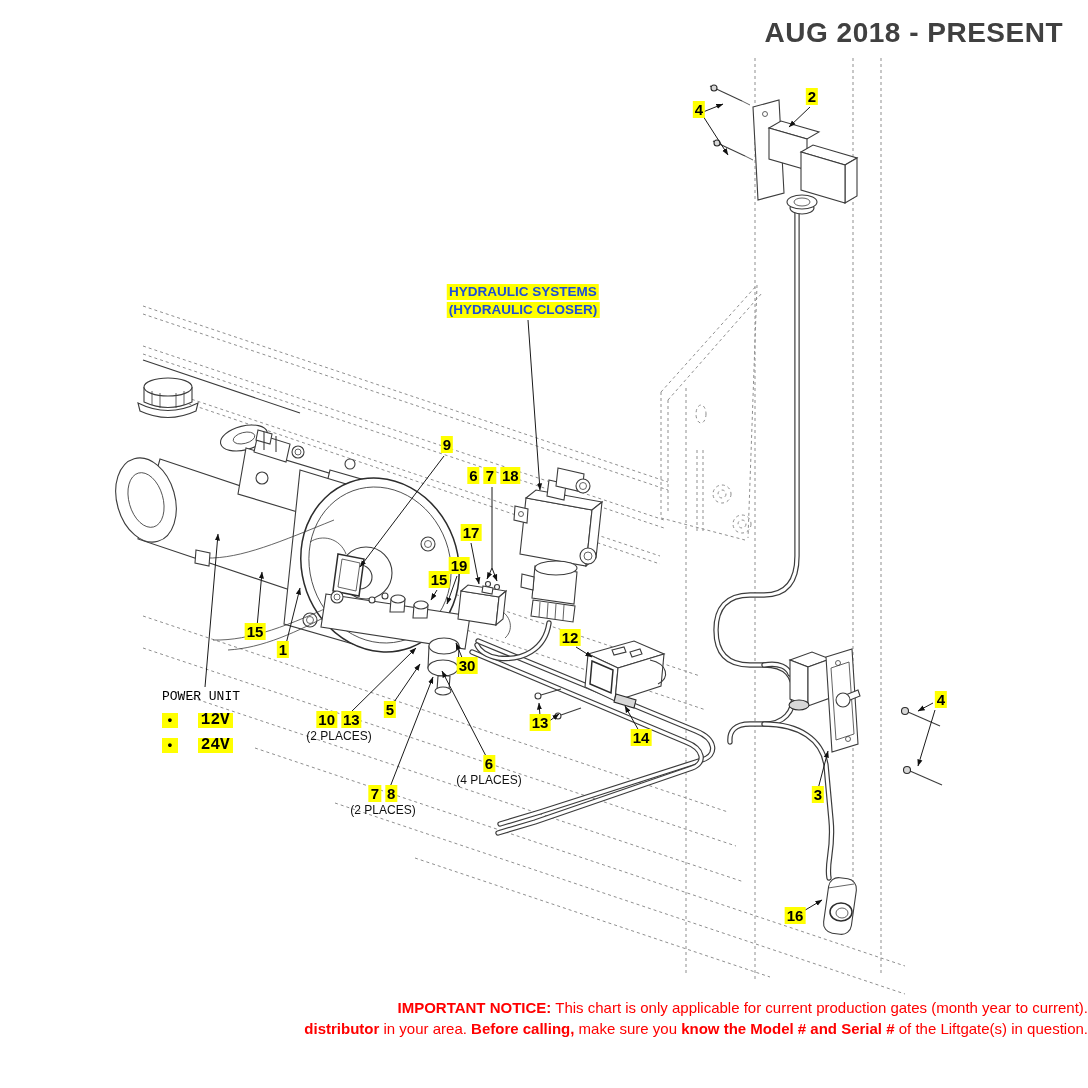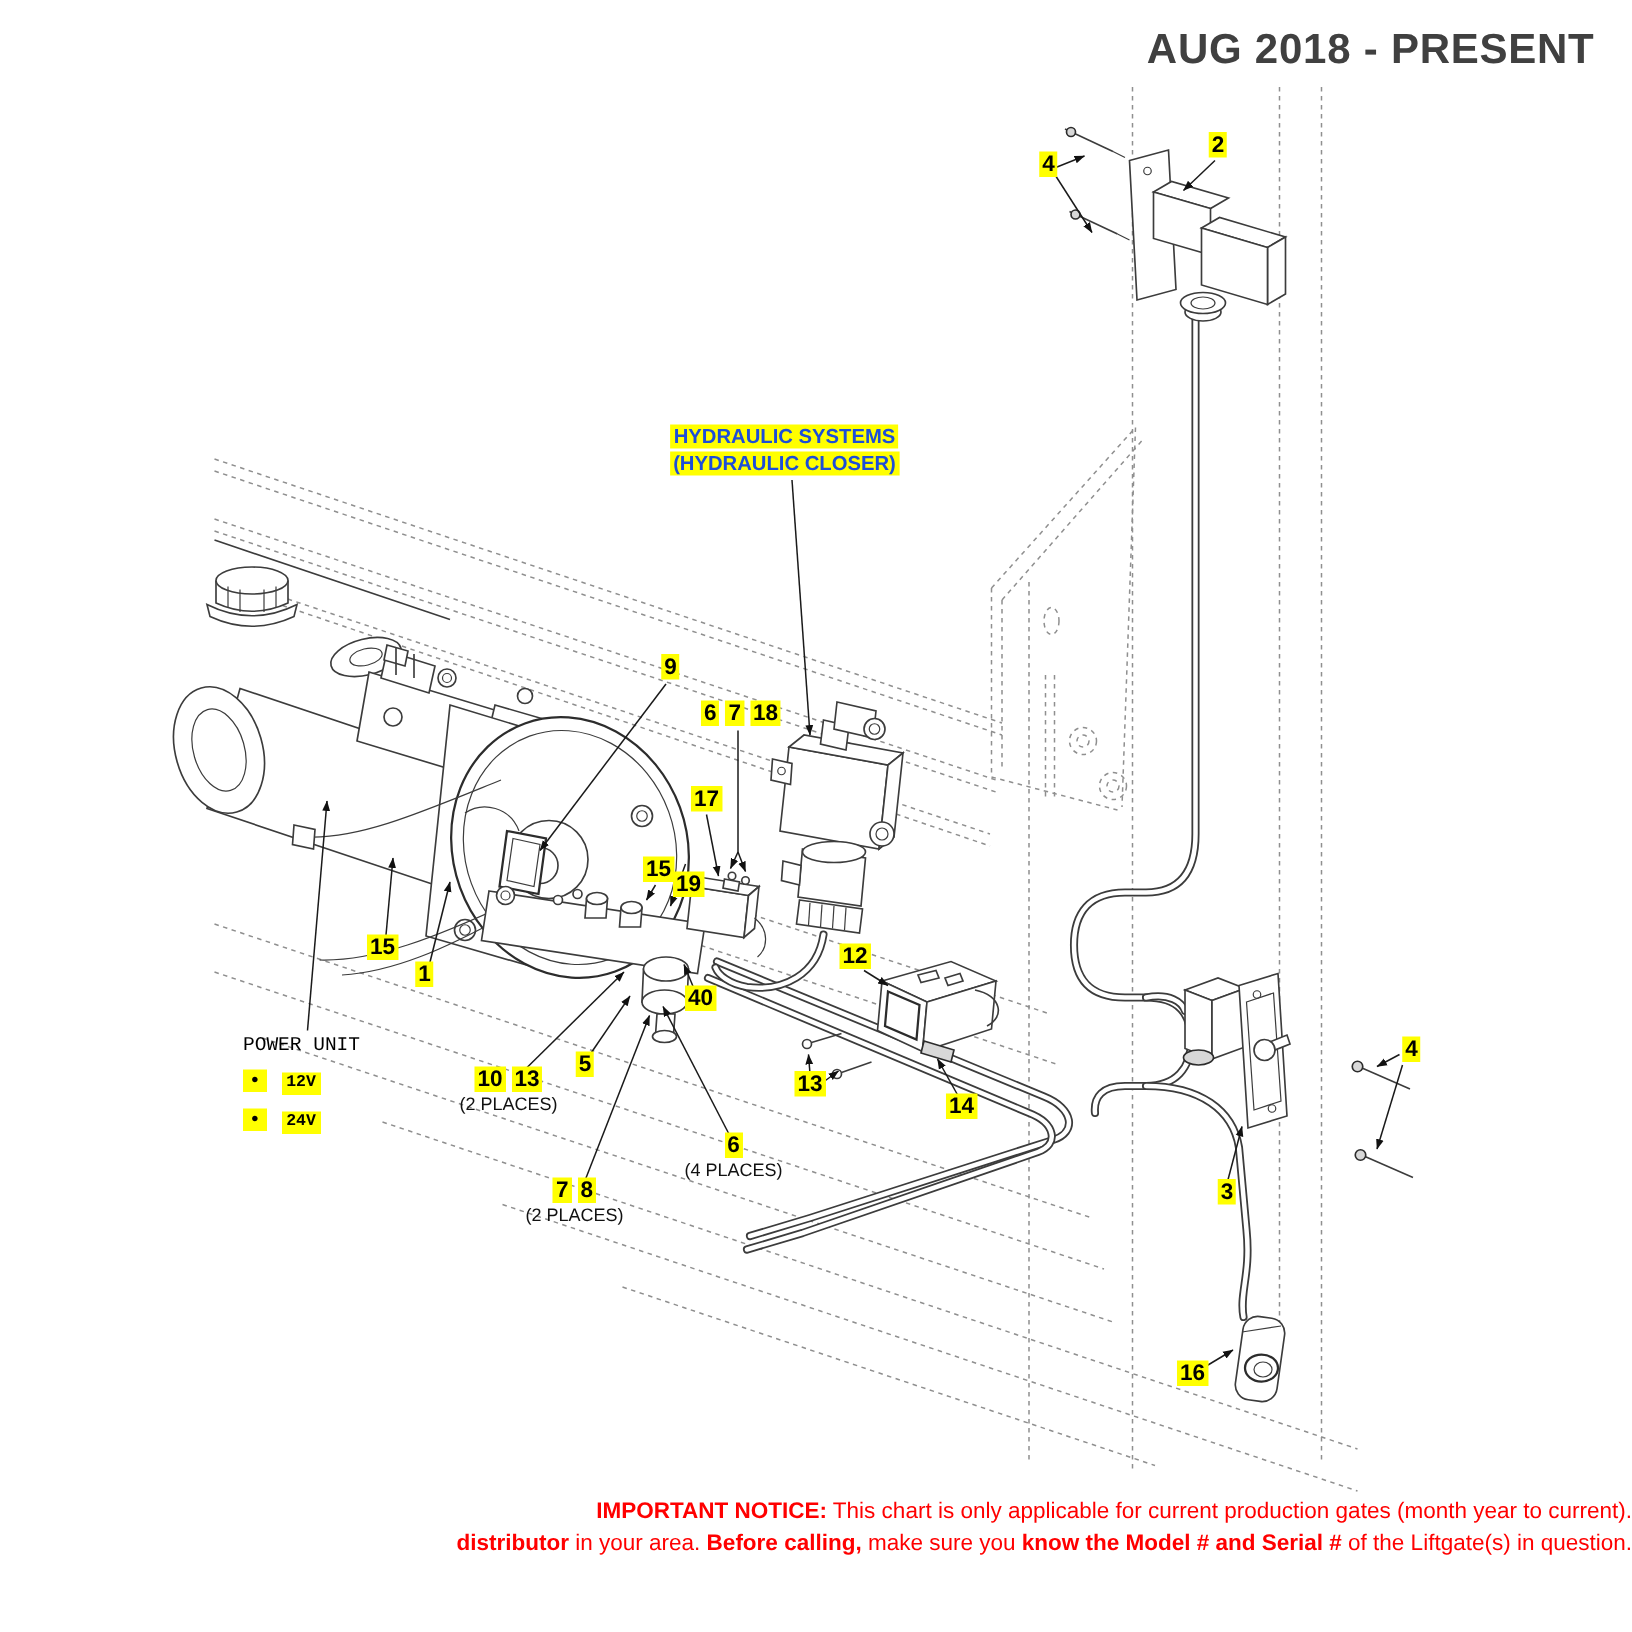--- a/index.html
+++ b/index.html
@@ -27,21 +27,21 @@
   .hydlabel{position:absolute;left:523px;top:282px;transform:translateX(-50%);
             text-align:center;z-index:5;white-space:nowrap;}
   .hydlabel .hl{display:inline-block;background:#ffff00;color:#1d4ed8;font-weight:bold;
                 font-size:13.5px;line-height:16px;padding:0 2px;}
   .pu{position:absolute;left:162px;top:689px;z-index:5;font-family:Liberation Mono, monospace;}
   .pu .t{font-size:13px;color:#000;white-space:nowrap;}
   .pu .row{margin-top:7px;}
   .pu .b{display:inline-block;background:#ffff00;color:#000;font-weight:bold;
          font-size:13px;line-height:15px;padding:0 4px;}
   .pu .v{display:inline-block;background:#ffff00;color:#000;font-weight:bold;
-         font-size:11px;line-height:15px;padding:0 3px;margin-left:10px;}
+         font-size:16px;line-height:15px;padding:0 3px;margin-left:20px;}
   .notice{position:absolute;left:0;right:0;top:997px;z-index:6;text-align:right;
           color:#ff0000;font-size:15px;line-height:21px;}
   .notice b{font-weight:bold;}
 </style>
 </head>
 <body>
 
 <div class="page">
 
   <svg width="1088" height="1088" viewBox="0 0 1088 1088">
@@ -319,28 +319,28 @@
     <div class="row">
       <span class="b">•</span><span class="v">24V</span>
     </div>
   </div>
 
   <div class="callout" style="left:812px;top:88px"><span><span class="chip">2</span></span></div>
   <div class="callout" style="left:699px;top:101px"><span><span class="chip">4</span></span></div>
   <div class="callout" style="left:447px;top:436px"><span><span class="chip">9</span></span></div>
   <div class="callout" style="left:494px;top:467px"><span><span class="chip">6</span><span class="chip">7</span><span class="chip">18</span></span></div>
   <div class="callout" style="left:471px;top:524px"><span><span class="chip">17</span></span></div>
-  <div class="callout" style="left:459px;top:581px"><span><span class="chip">19</span></span></div>
+  <div class="callout" style="left:459px;top:557px"><span><span class="chip">19</span></span></div>
   <div class="callout" style="left:439px;top:571px"><span><span class="chip">15</span></span></div>
   <div class="callout" style="left:255px;top:623px"><span><span class="chip">15</span></span></div>
   <div class="callout" style="left:283px;top:641px"><span><span class="chip">1</span></span></div>
   <div class="callout" style="left:390px;top:701px"><span><span class="chip">5</span></span></div>
   <div class="callout" style="left:339px;top:711px"><span><span class="chip">10</span><span class="chip">13</span></span>
       <div class="note">(2 PLACES)</div></div>
-  <div class="callout" style="left:467px;top:657px"><span><span class="chip">40</span></span></div>
+  <div class="callout" style="left:467px;top:657px"><span><span class="chip">30</span></span></div>
   <div class="callout" style="left:489px;top:755px"><span><span class="chip">6</span></span>
       <div class="note">(4 PLACES)</div></div>
   <div class="callout" style="left:383px;top:785px"><span><span class="chip">7</span><span class="chip">8</span></span>
       <div class="note">(2 PLACES)</div></div>
   <div class="callout" style="left:570px;top:629px"><span><span class="chip">12</span></span></div>
   <div class="callout" style="left:540px;top:714px"><span><span class="chip">13</span></span></div>
   <div class="callout" style="left:641px;top:729px"><span><span class="chip">14</span></span></div>
   <div class="callout" style="left:818px;top:786px"><span><span class="chip">3</span></span></div>
   <div class="callout" style="left:941px;top:691px"><span><span class="chip">4</span></span></div>
   <div class="callout" style="left:795px;top:907px"><span><span class="chip">16</span></span></div>

